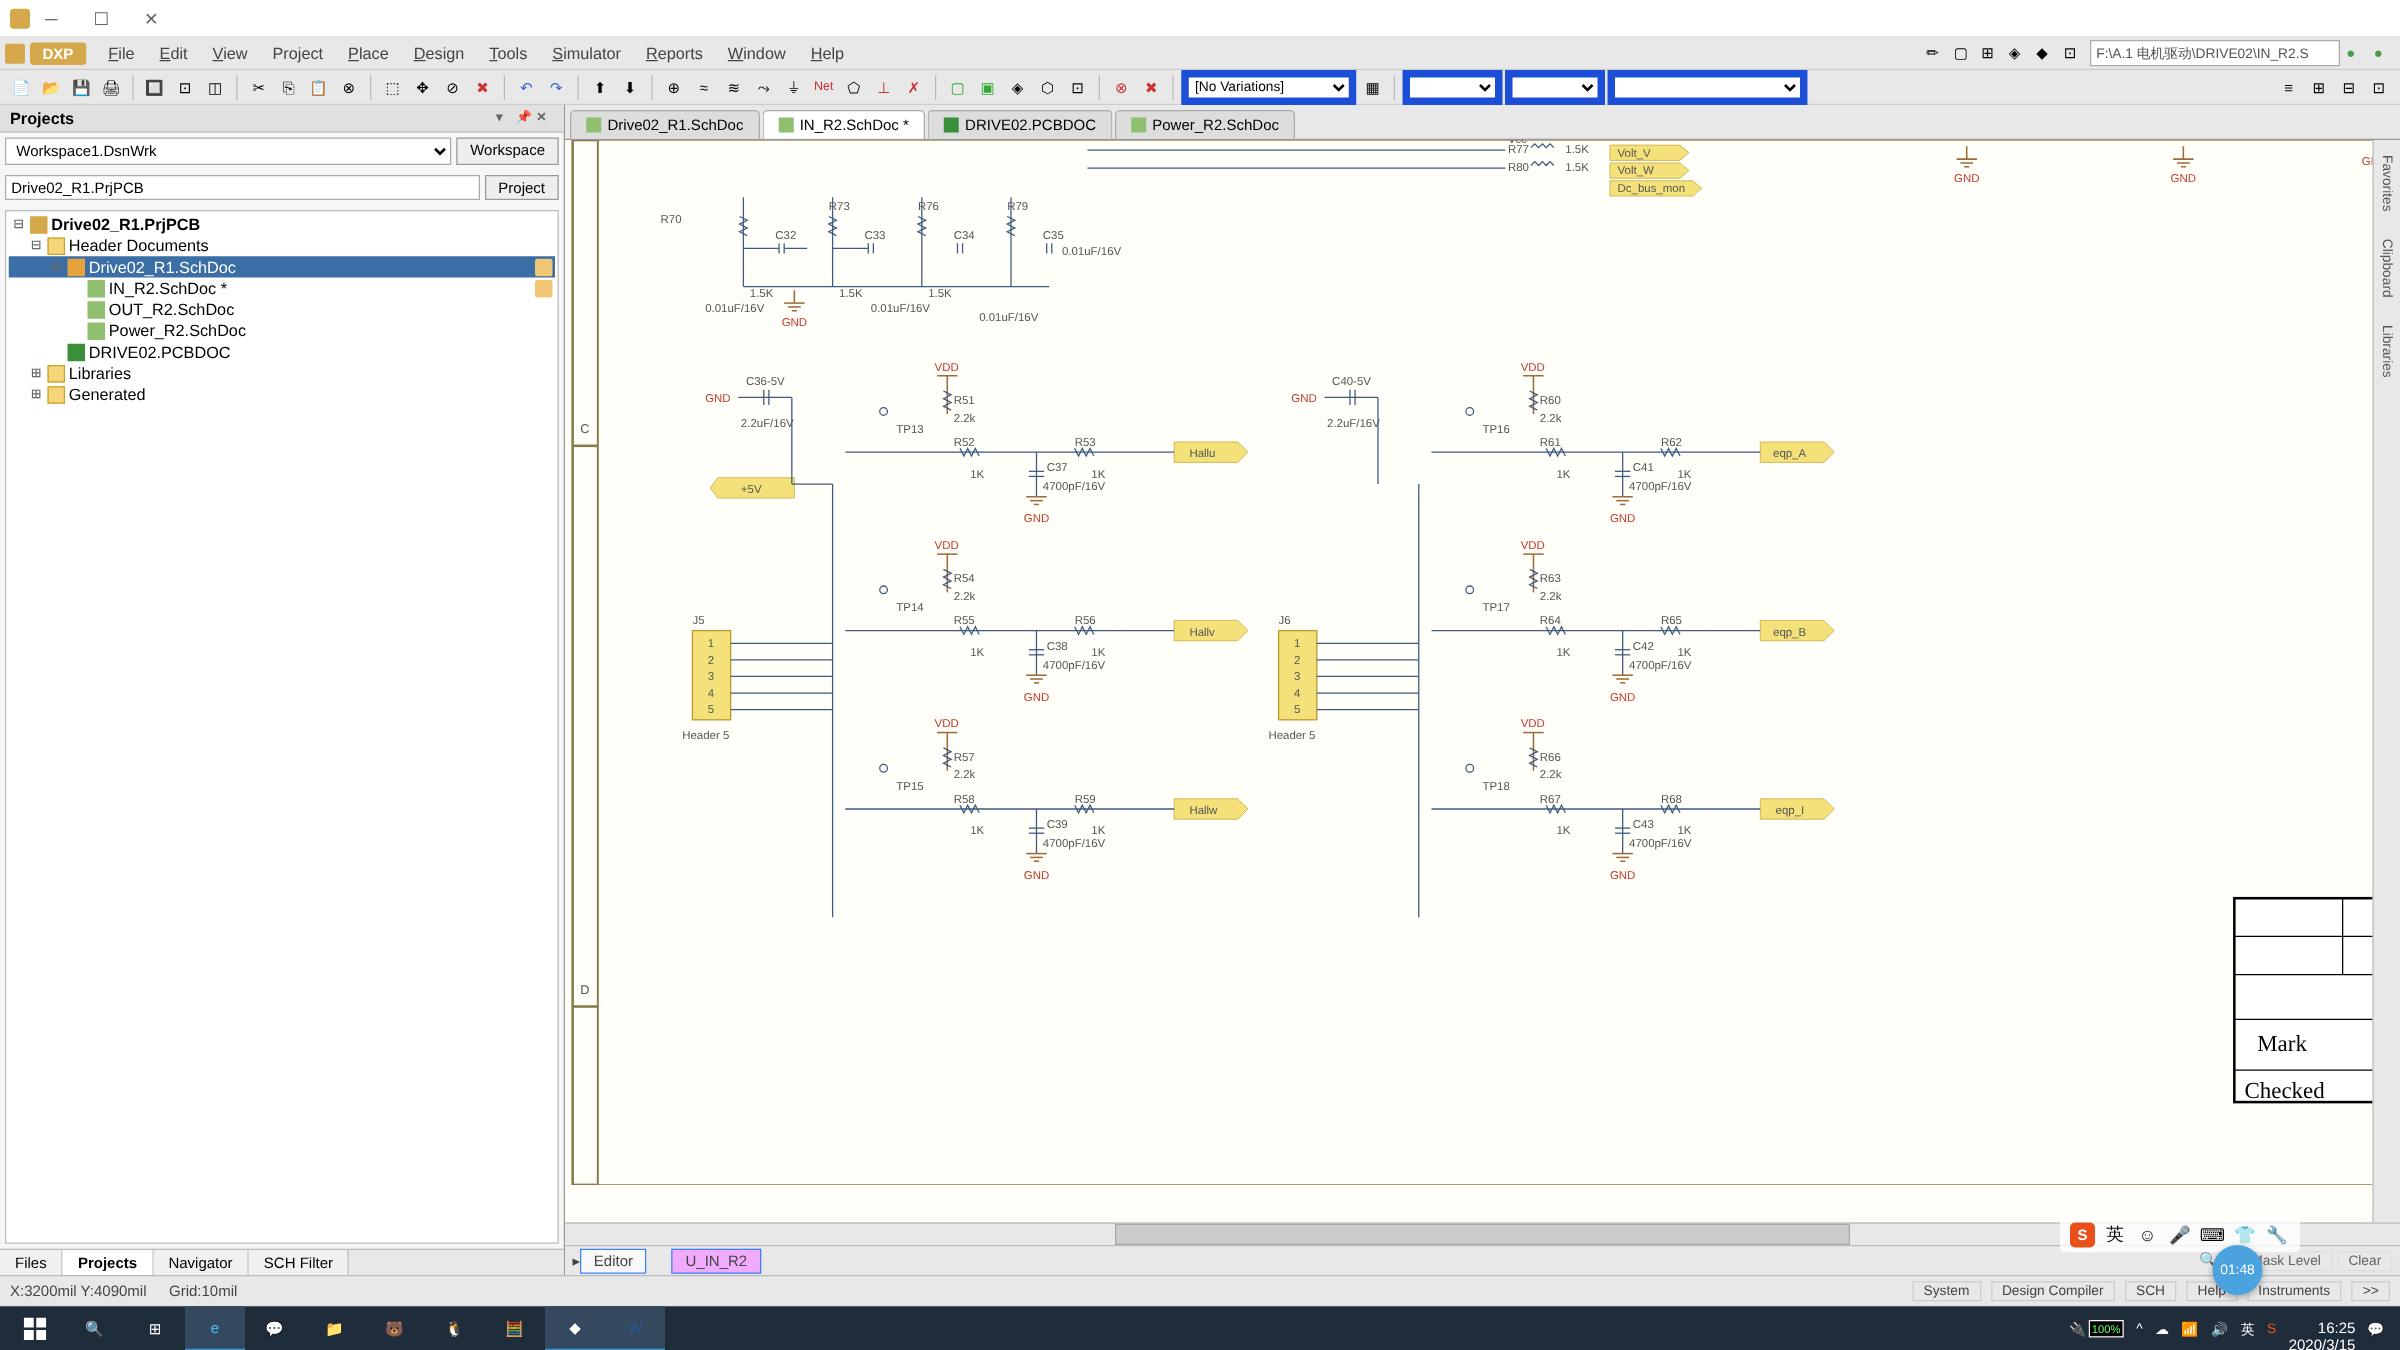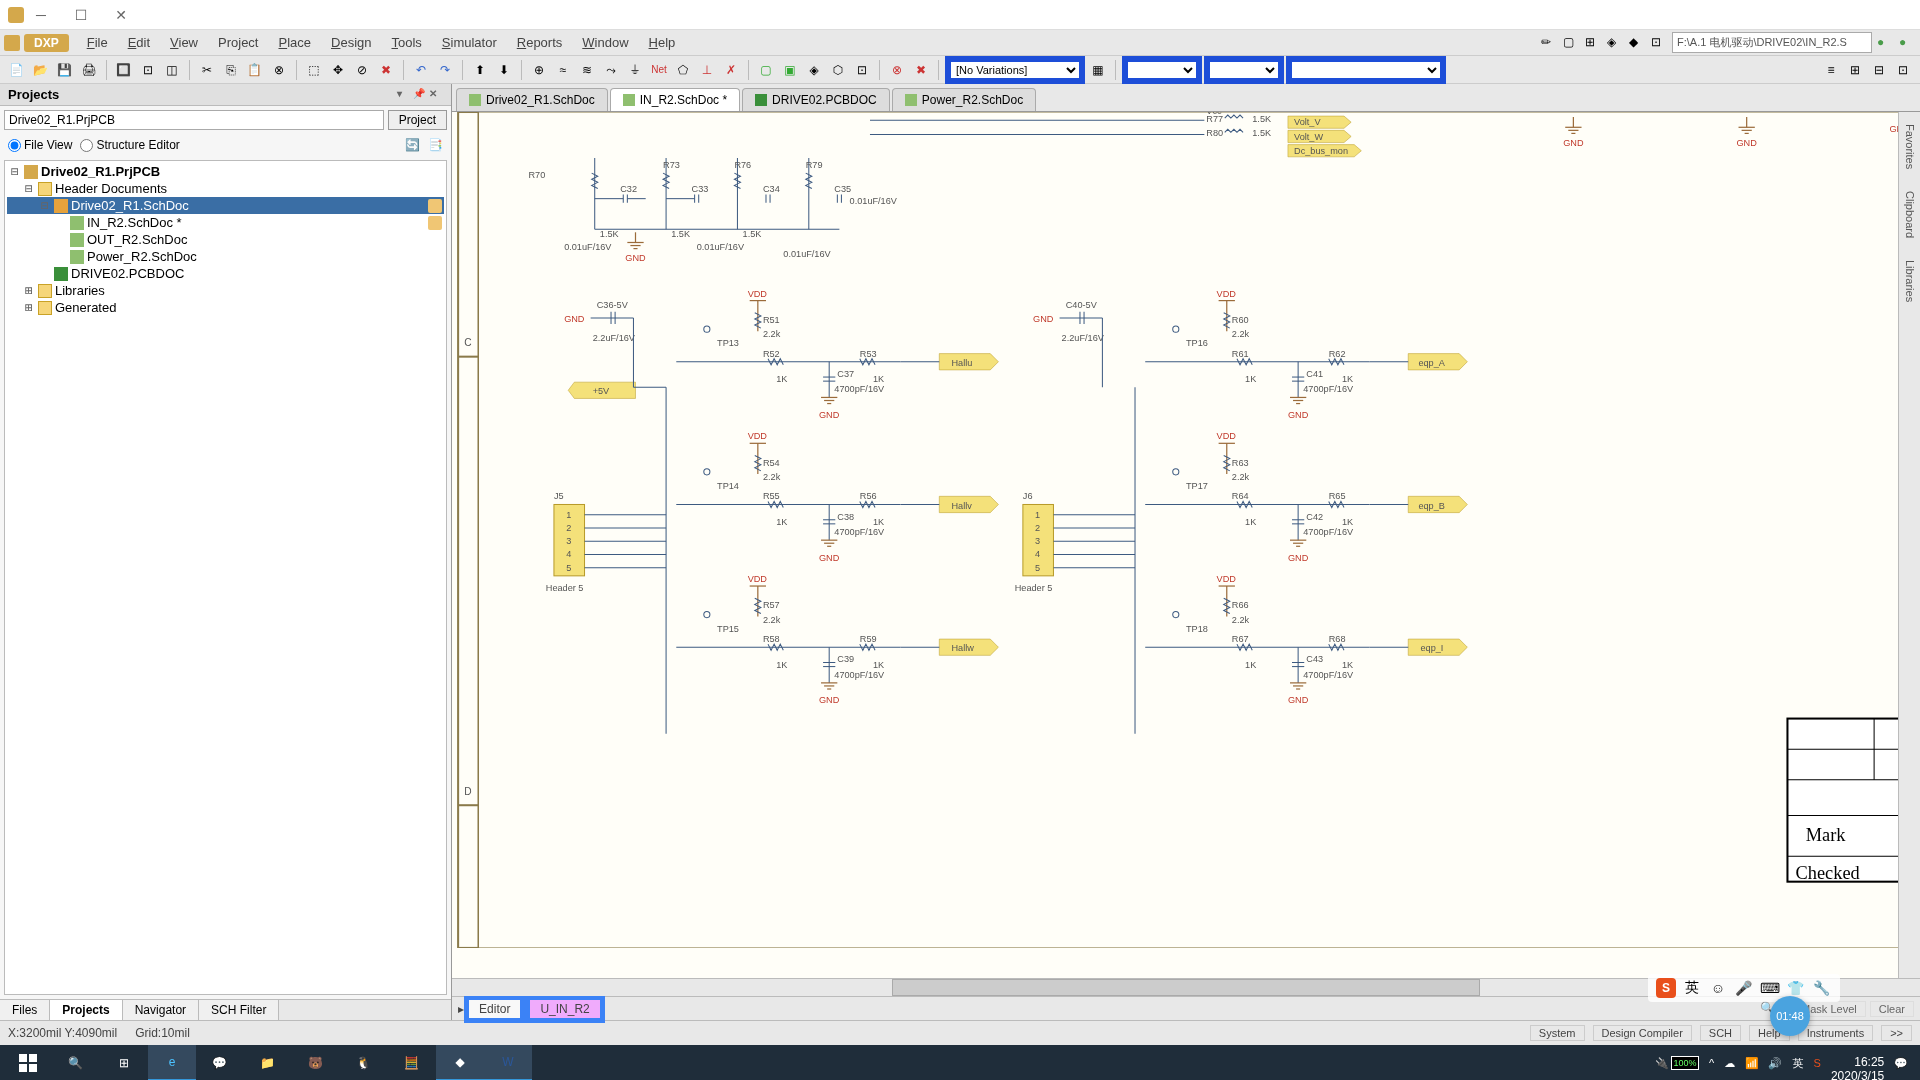--- a/index.html
+++ b/index.html
@@ -64,21 +64,21 @@
 .doc-tab .dicon { width:12px; height:12px; }
 .dicon.s { background:#8fbf6f; }
 .dicon.p { background:#3a8f3a; }
 .canvas-area { flex:1; position:relative; overflow:hidden; background:#fffef8; }
 .schematic { position:absolute; inset:0; }
 .vside { position:absolute; right:0; top:0; width:22px; height:100%; background:#e8e8e8; border-left:1px solid #bbb; display:flex; flex-direction:column; align-items:center; padding-top:6px; gap:10px; }
 .vside .vtab { writing-mode:vertical-rl; font-size:11px; color:#555; padding:6px 2px; cursor:pointer; }
 .hscroll { height:18px; background:#e8e8e8; border-top:1px solid #bbb; position:relative; }
 .hscroll .thumb { position:absolute; left:30%; width:40%; height:100%; background:#ccc; border:1px solid #aaa; }
 .editor-row { height:24px; background:#e8e8e8; border-top:1px solid #bbb; display:flex; align-items:center; padding:0 6px; font-size:12px; color:#444; }
-.editor-row .et { padding:2px 10px; border:5px solid #3b82f6; background:#f8f8f8; margin-right:0; }
+.editor-row .et { padding:2px 10px; border:1px solid #3b82f6; background:#f8f8f8; margin-right:20px; }
 .editor-row .rbtns { margin-left:auto; display:flex; gap:4px; }
 .editor-row .rb { padding:1px 8px; border:1px solid #ddd; font-size:11px; color:#666; cursor:pointer; }
 
 
 .statusbar { height:24px; background:#e8e8e8; border-top:1px solid #bbb; display:flex; align-items:center; padding:12px 8px; font-size:12px; color:#444; }
 .statusbar .seg { margin-right:18px; }
 .statusbar .right { margin-left:auto; display:flex; gap:8px; }
 .statusbar .sb { padding:1px 8px; border:1px solid #ccc; font-size:11px; cursor:pointer; }
 
 
@@ -212,35 +212,26 @@
 
   <div class="left-panel">
     <div class="panel-title">
       <span>Projects</span>
       <span class="spacer"></span>
       <span class="pbtn">▾</span>
       <span class="pbtn">📌</span>
       <span class="pbtn">✕</span>
     </div>
     <div class="ws-row">
+      <select><option>Workspace1.DsnWrk</option></select>
+      <div class="btn">Workspace</div>
+    </div>
+    <div class="ws-row">
       <input value="Drive02_R1.PrjPCB" style="">
       <div class="btn">Project</div>
-    </div>
-    <div class="view-row">
-      <label>
-          <input type="radio" checked="" style=""> 
-          <span>File View</span>
-        </label>
-      <label>
-          <input type="radio" style=""> 
-          <span>Structure Editor</span>
-        </label>
-      <span style="flex:1"></span>
-      <span class="tb">🔄</span>
-      <span class="tb">📑</span>
     </div>
     <div class="tree">
       <div class="tree-item">
           <span class="exp">⊟</span>
           <span class="ficon proj"></span>
           <b>Drive02_R1.PrjPCB</b>
         </div>
       <div class="tree-item" style="padding-left:16px">
           <span class="exp">⊟</span>
           <span class="ficon fold"></span>

